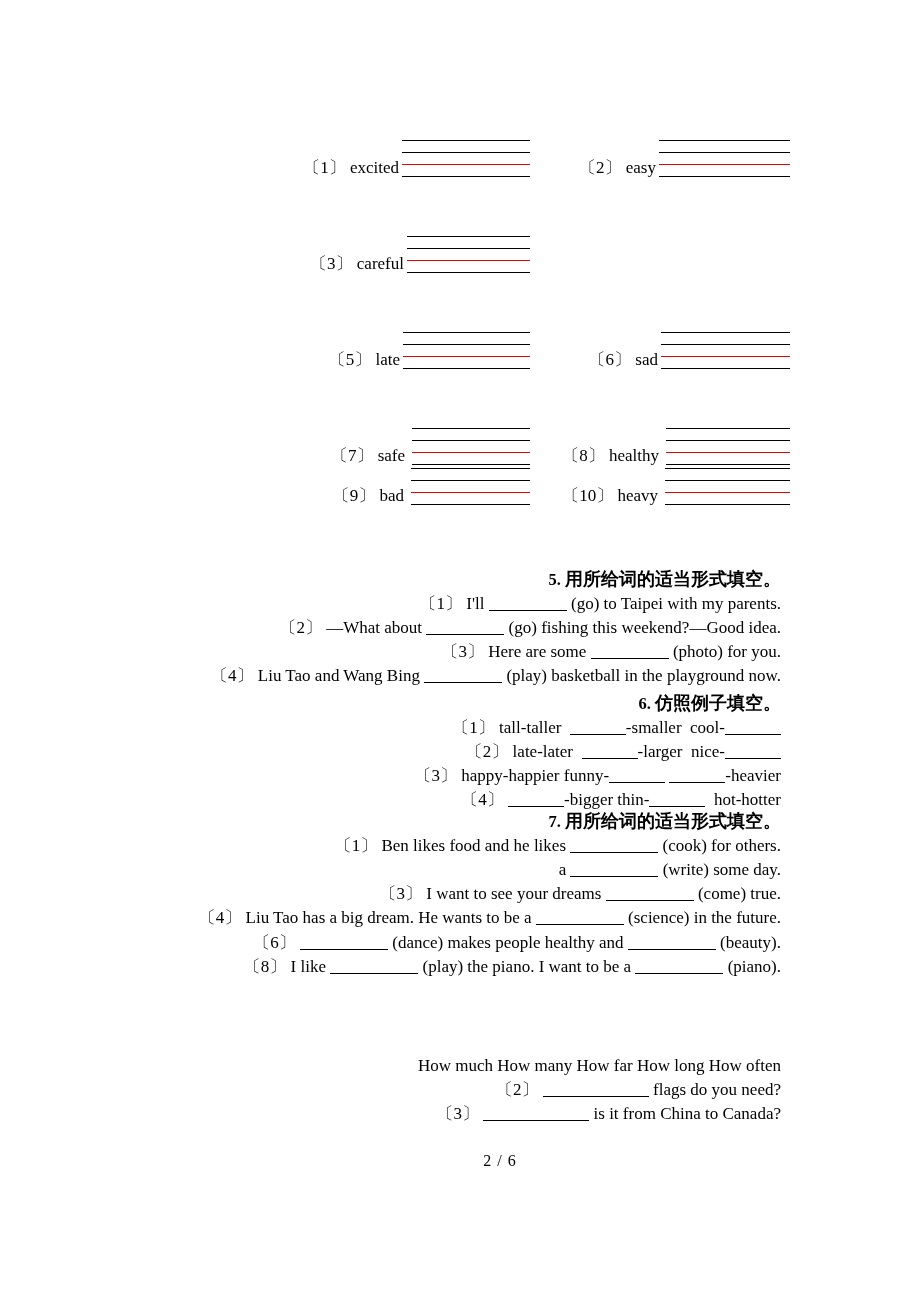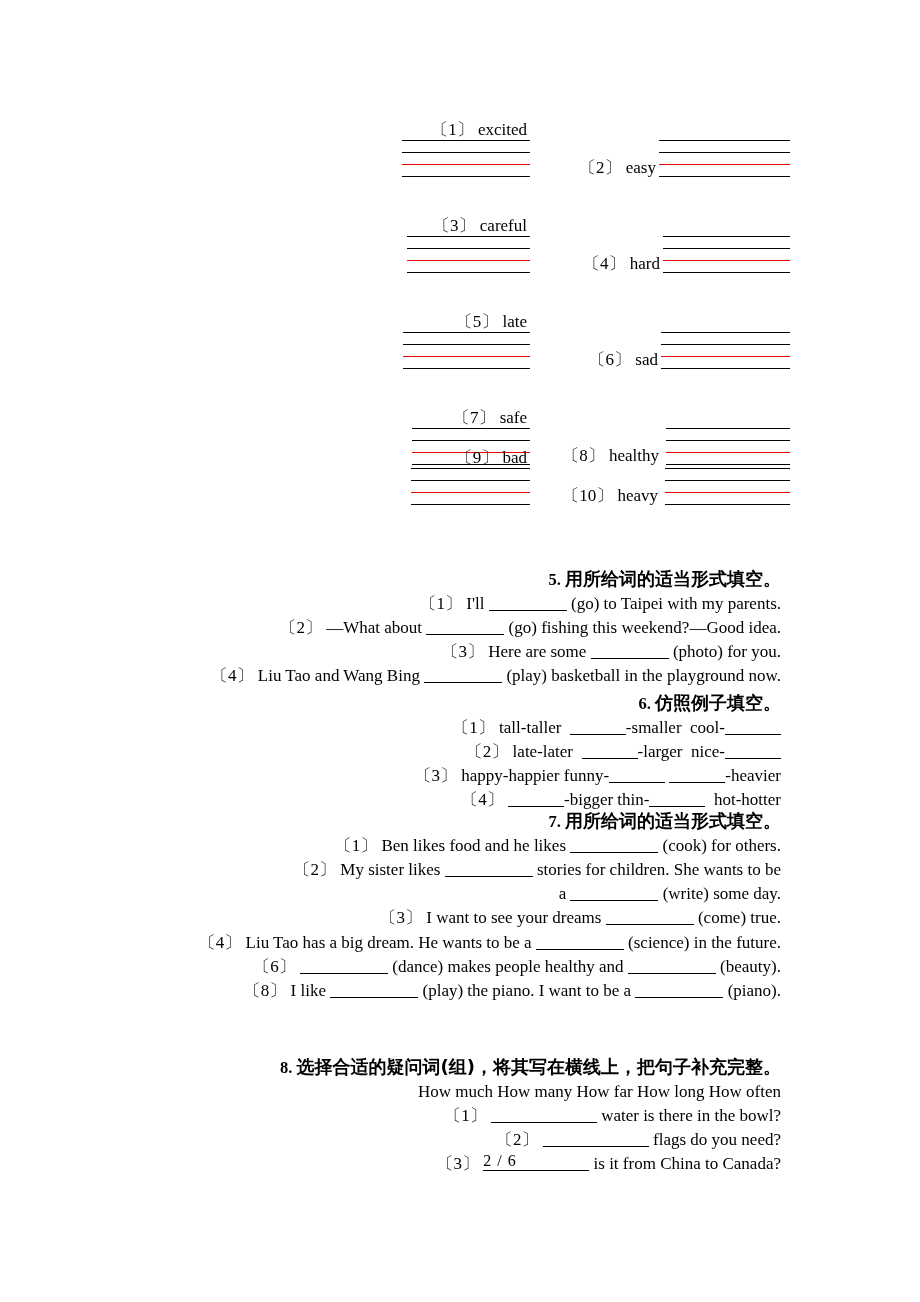--- a/index.html
+++ b/index.html
@@ -34,21 +34,21 @@
     display: flex;
     width: 100%;
     margin-bottom: 0px;
   }
   .word-cell {
     display: flex;
     align-items: flex-end;
     justify-content: flex-end;
     box-sizing: border-box;
   }
-  .word-cell.left  { width: 400px; padding-right: 10px; flex-direction: column; }
+  .word-cell.left  { width: 400px; padding-right: 10px; }
   .word-cell.right { width: 250px; padding-right: 0px; }
 
   .word-label {
     font-size: 17px;
     line-height: 1;
     white-space: nowrap;
     padding-bottom: 2px;
     padding-right: 3px;
   }
   .word-lines {
@@ -162,29 +162,20 @@
     <div class="word-row r2">
       <div class="word-cell left">
         <span class="word-label"><span>〔3〕</span> <span>careful</span></span>
         <span class="word-lines" style="width:123px">
           <span class="ln"></span>
           <span class="ln"></span>
           <span class="ln red"></span>
           <span class="ln"></span>
         </span>
       </div>
-      <div class="word-cell right">
-        <span class="word-label"><span>〔4〕</span> <span>hard</span></span>
-        <span class="word-lines" style="width:127px">
-          <span class="ln"></span>
-          <span class="ln"></span>
-          <span class="ln red"></span>
-          <span class="ln"></span>
-        </span>
-      </div>
     </div>
 
     <div class="word-row r3">
       <div class="word-cell left">
         <span class="word-label"><span>〔5〕</span> <span>late</span></span>
         <span class="word-lines" style="width:127px">
           <span class="ln"></span>
           <span class="ln"></span>
           <span class="ln red"></span>
           <span class="ln"></span>
@@ -282,48 +273,39 @@
   </div>
 
   <div class="section" id="sec7">
     <div class="sec-head">
       <span>7.</span> <span class="cjk">用所给词的适当形式填空。</span>
     </div>
     <div class="qline">
       <span>〔1〕</span> <span>Ben likes food and he likes</span> <span class="blank b-xl"></span> <span>(cook) for others.</span>
     </div>
     <div class="qline">
-      <span>〔2〕</span> <span>My sister likes</span> <span class="blank b-xl"></span> <span>stories for children. She wants to be</span>
-    </div>
-    <div class="qline">
       <span>a</span> <span class="blank b-xl"></span> <span>(write) some day.</span>
     </div>
     <div class="qline">
       <span>〔3〕</span> <span>I want to see your dreams</span> <span class="blank b-xl"></span> <span>(come) true.</span>
     </div>
     <div class="qline">
       <span>〔4〕</span> <span>Liu Tao has a big dream. He wants to be a</span> <span class="blank b-xl"></span> <span>(science) in the future.</span>
     </div>
     <div class="qline">
       <span>〔6〕</span> <span class="blank b-xl"></span> <span>(dance) makes people healthy and</span> <span class="blank b-xl"></span> <span>(beauty).</span>
     </div>
     <div class="qline">
       <span>〔8〕</span> <span>I like</span> <span class="blank b-xl"></span> <span>(play) the piano. I want to be a</span> <span class="blank b-xl"></span> <span>(piano).</span>
     </div>
   </div>
 
   <div class="section" id="sec8">
-    <div class="sec-head">
-      <span>8.</span> <span class="cjk">选择合适的疑问词(组)，将其写在横线上，把句子补充完整。</span>
-    </div>
     <div class="wordbank">How much How many How far How long How often</div>
     <div class="qline">
-      <span>〔1〕</span> <span class="blank" style="width:106px"></span> <span>water is there in the bowl?</span>
-    </div>
-    <div class="qline">
       <span>〔2〕</span> <span class="blank" style="width:106px"></span> <span>flags do you need?</span>
     </div>
     <div class="qline">
       <span>〔3〕</span> <span class="blank" style="width:106px"></span> <span>is it from China to Canada?</span>
     </div>
   </div>
 
   <div class="footer">2 / 6</div>
 
 </div>

